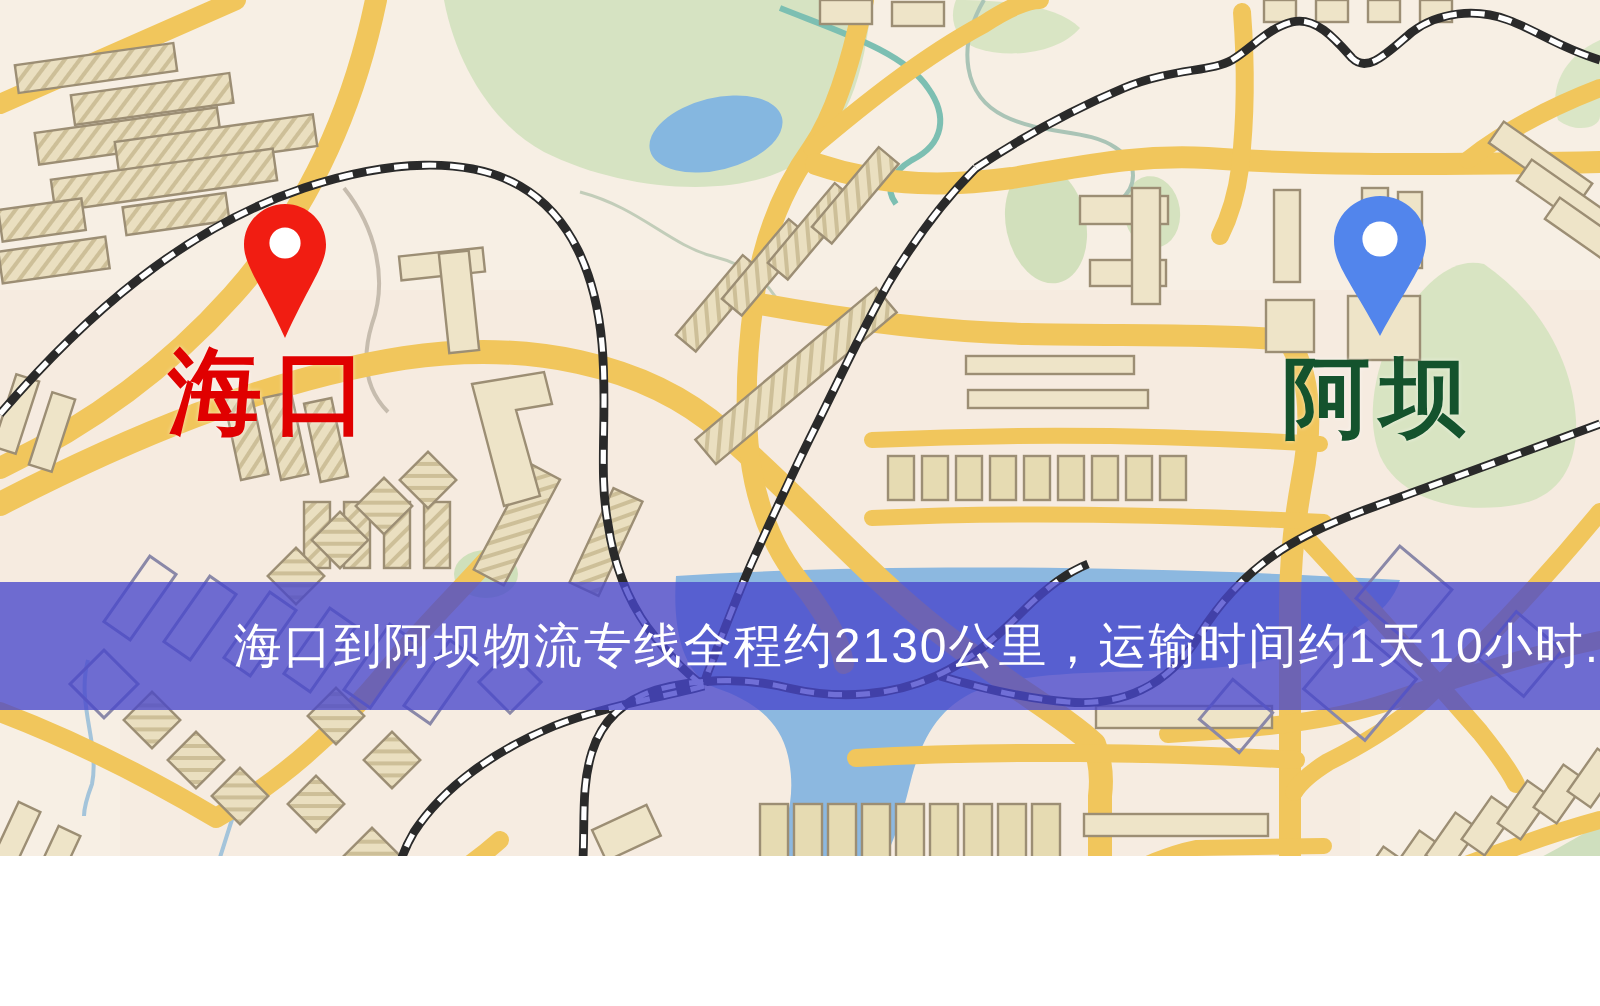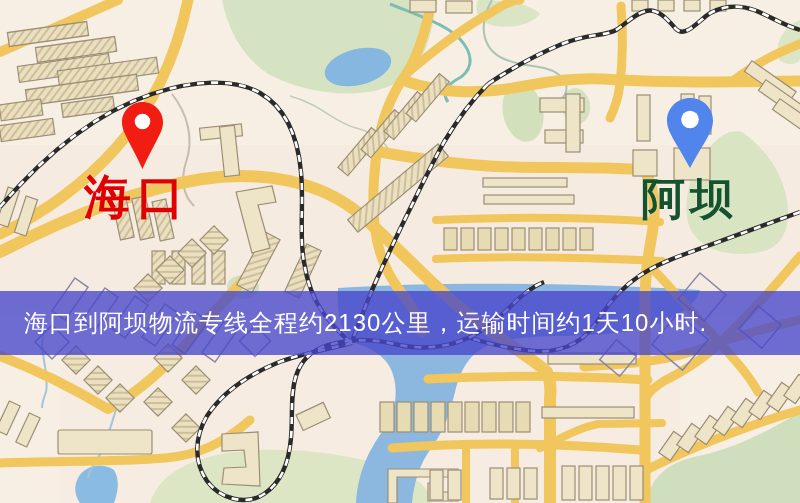--- a/index.html
+++ b/index.html
@@ -1,29 +1,29 @@
 <!DOCTYPE html>
 <html><head>
 <meta charset="utf-8">
 <style>
   html,body{margin:0;padding:0;background:#ffffff;}
-  .stage{position:relative;width:800px;height:503px;overflow:hidden;
+  .stage{position:relative;width:800px;height:428px;overflow:hidden;
          font-family:"Liberation Sans",sans-serif;background:#f7efe4;}
   .stage svg.map{position:absolute;left:0;top:0;}
   .pin{position:absolute;line-height:0;}
   .pin-origin{left:122px;top:102px;}
   .pin-dest{left:667px;top:98px;}
   .city-label{position:absolute;font-family:"Liberation Serif",serif;
               font-weight:700;line-height:1;white-space:nowrap;
               text-shadow:0 0 2px rgba(255,255,255,.55);}
   .label-origin{left:84px;top:174px;font-size:47px;letter-spacing:6px;color:#e00000;}
   .label-dest{left:641px;top:178px;font-size:44px;letter-spacing:5px;color:#14532d;}
   .banner{position:absolute;left:0;top:291px;width:800px;height:64px;
           background:rgba(72,70,204,0.78);display:flex;align-items:center;
-          box-sizing:border-box;padding-left:24px;}
+          box-sizing:border-box;padding-left:24px;justify-content:flex-end;}
   .banner span{color:#ffffff;font-size:24px;letter-spacing:1px;white-space:nowrap;}
 </style>
 </head>
 <body>
 
 <div class="stage">
 
 <svg class="map" width="800" height="503" viewBox="0 0 800 503">
   <defs>
     <pattern id="hatch" width="6" height="6" patternUnits="userSpaceOnUse" patternTransform="rotate(45)">

